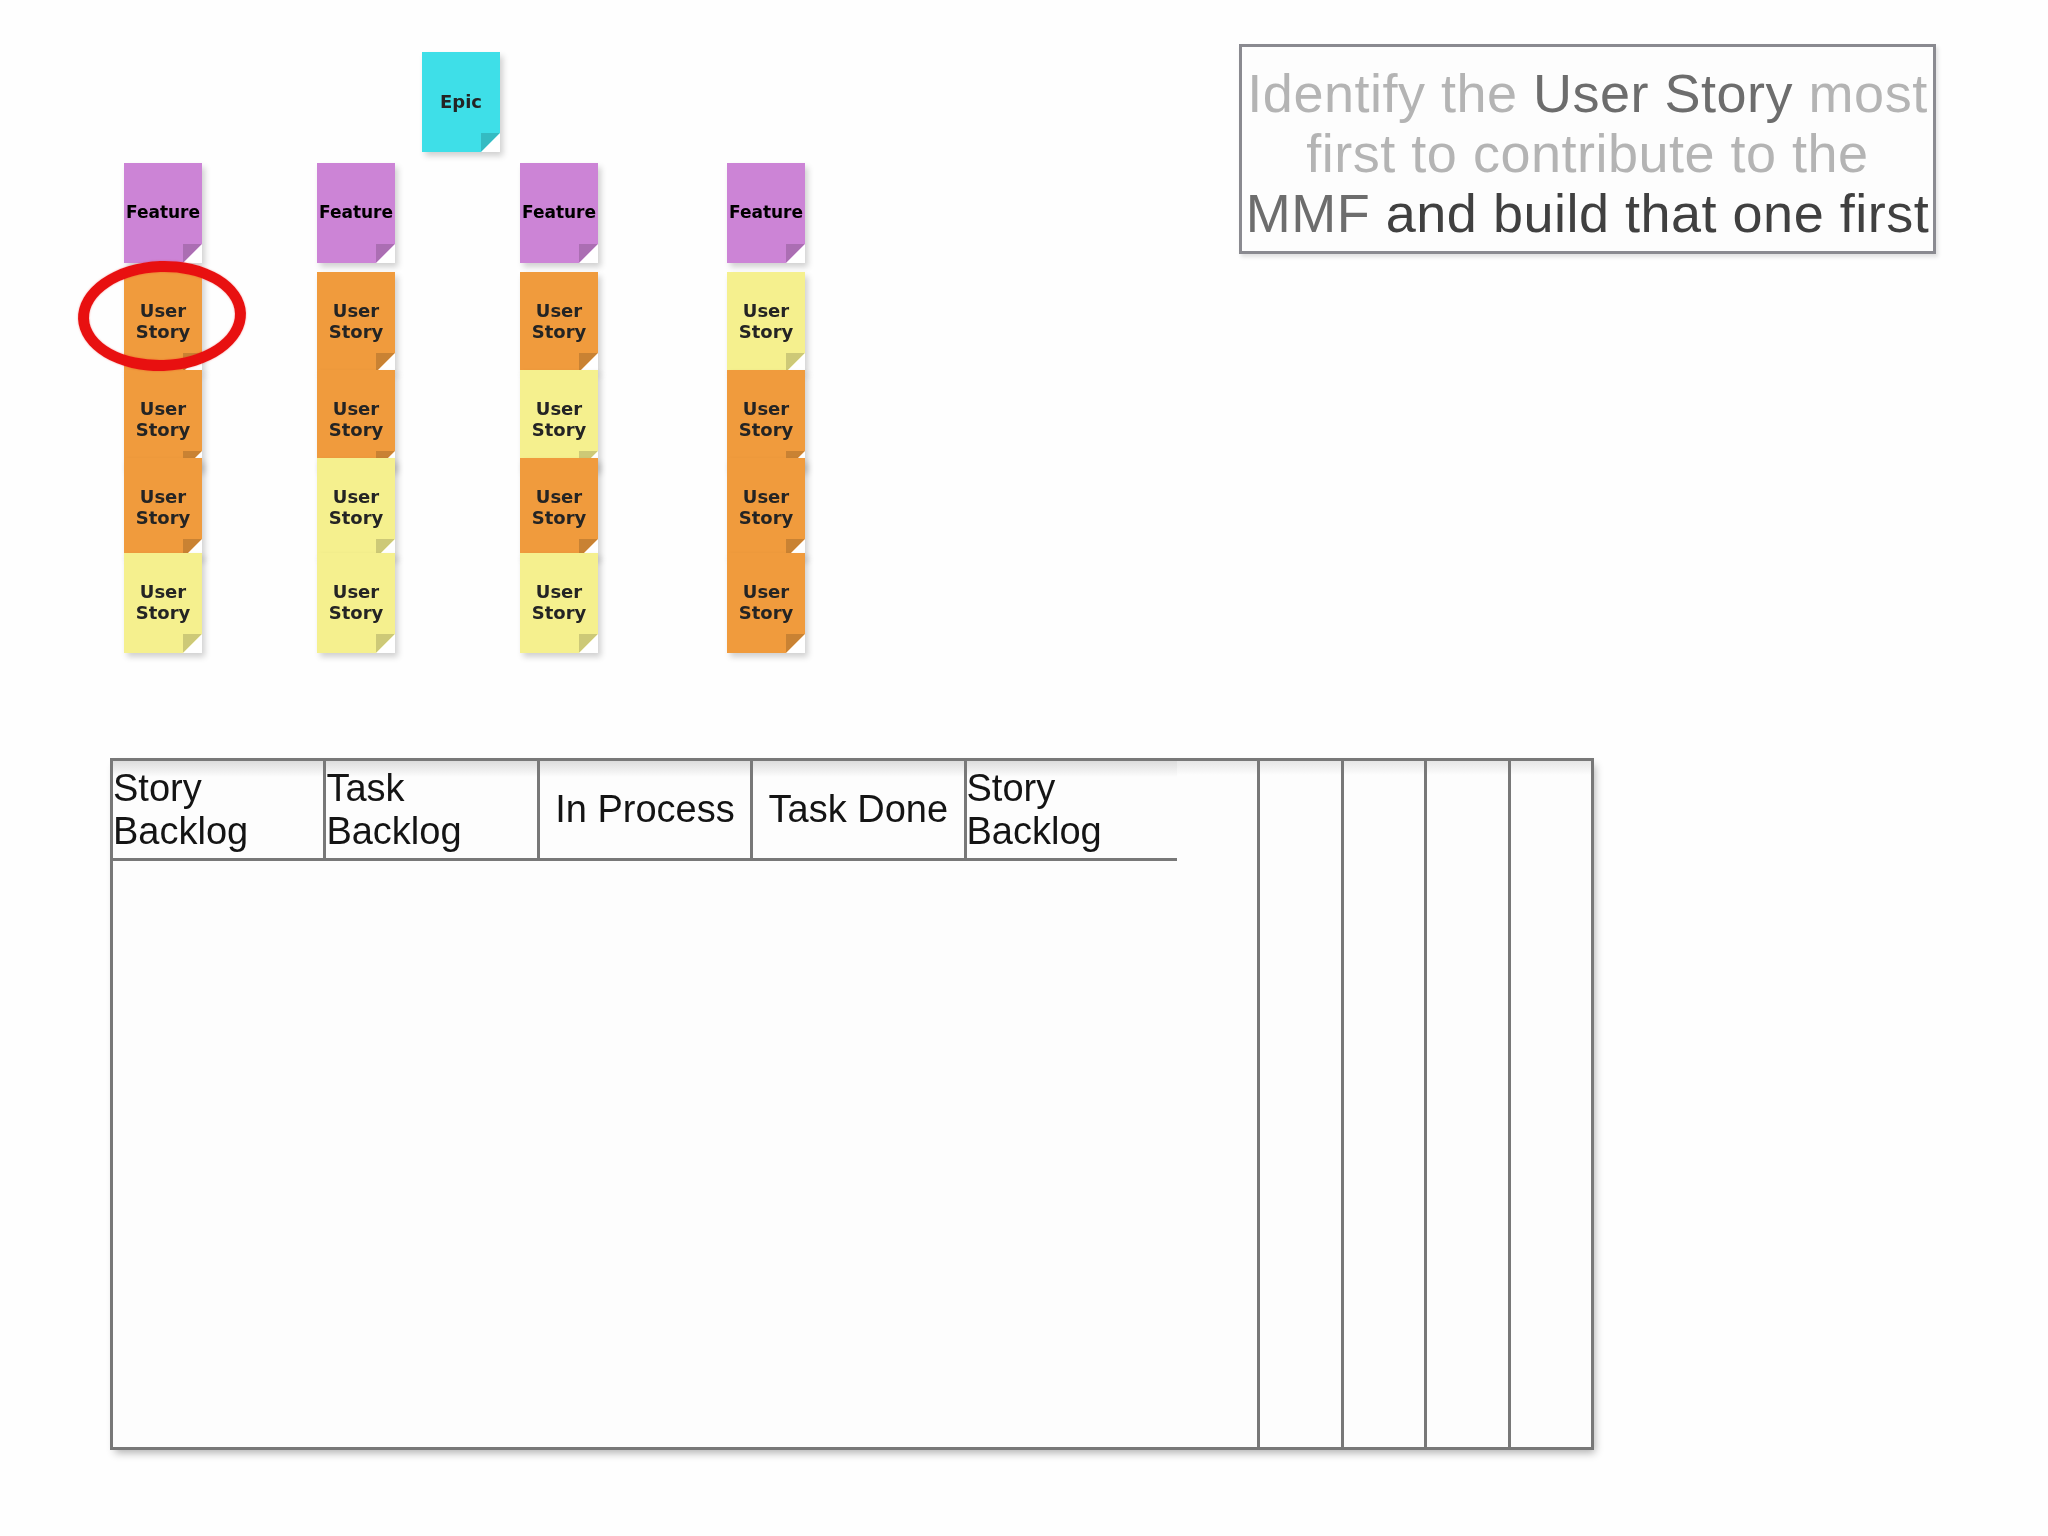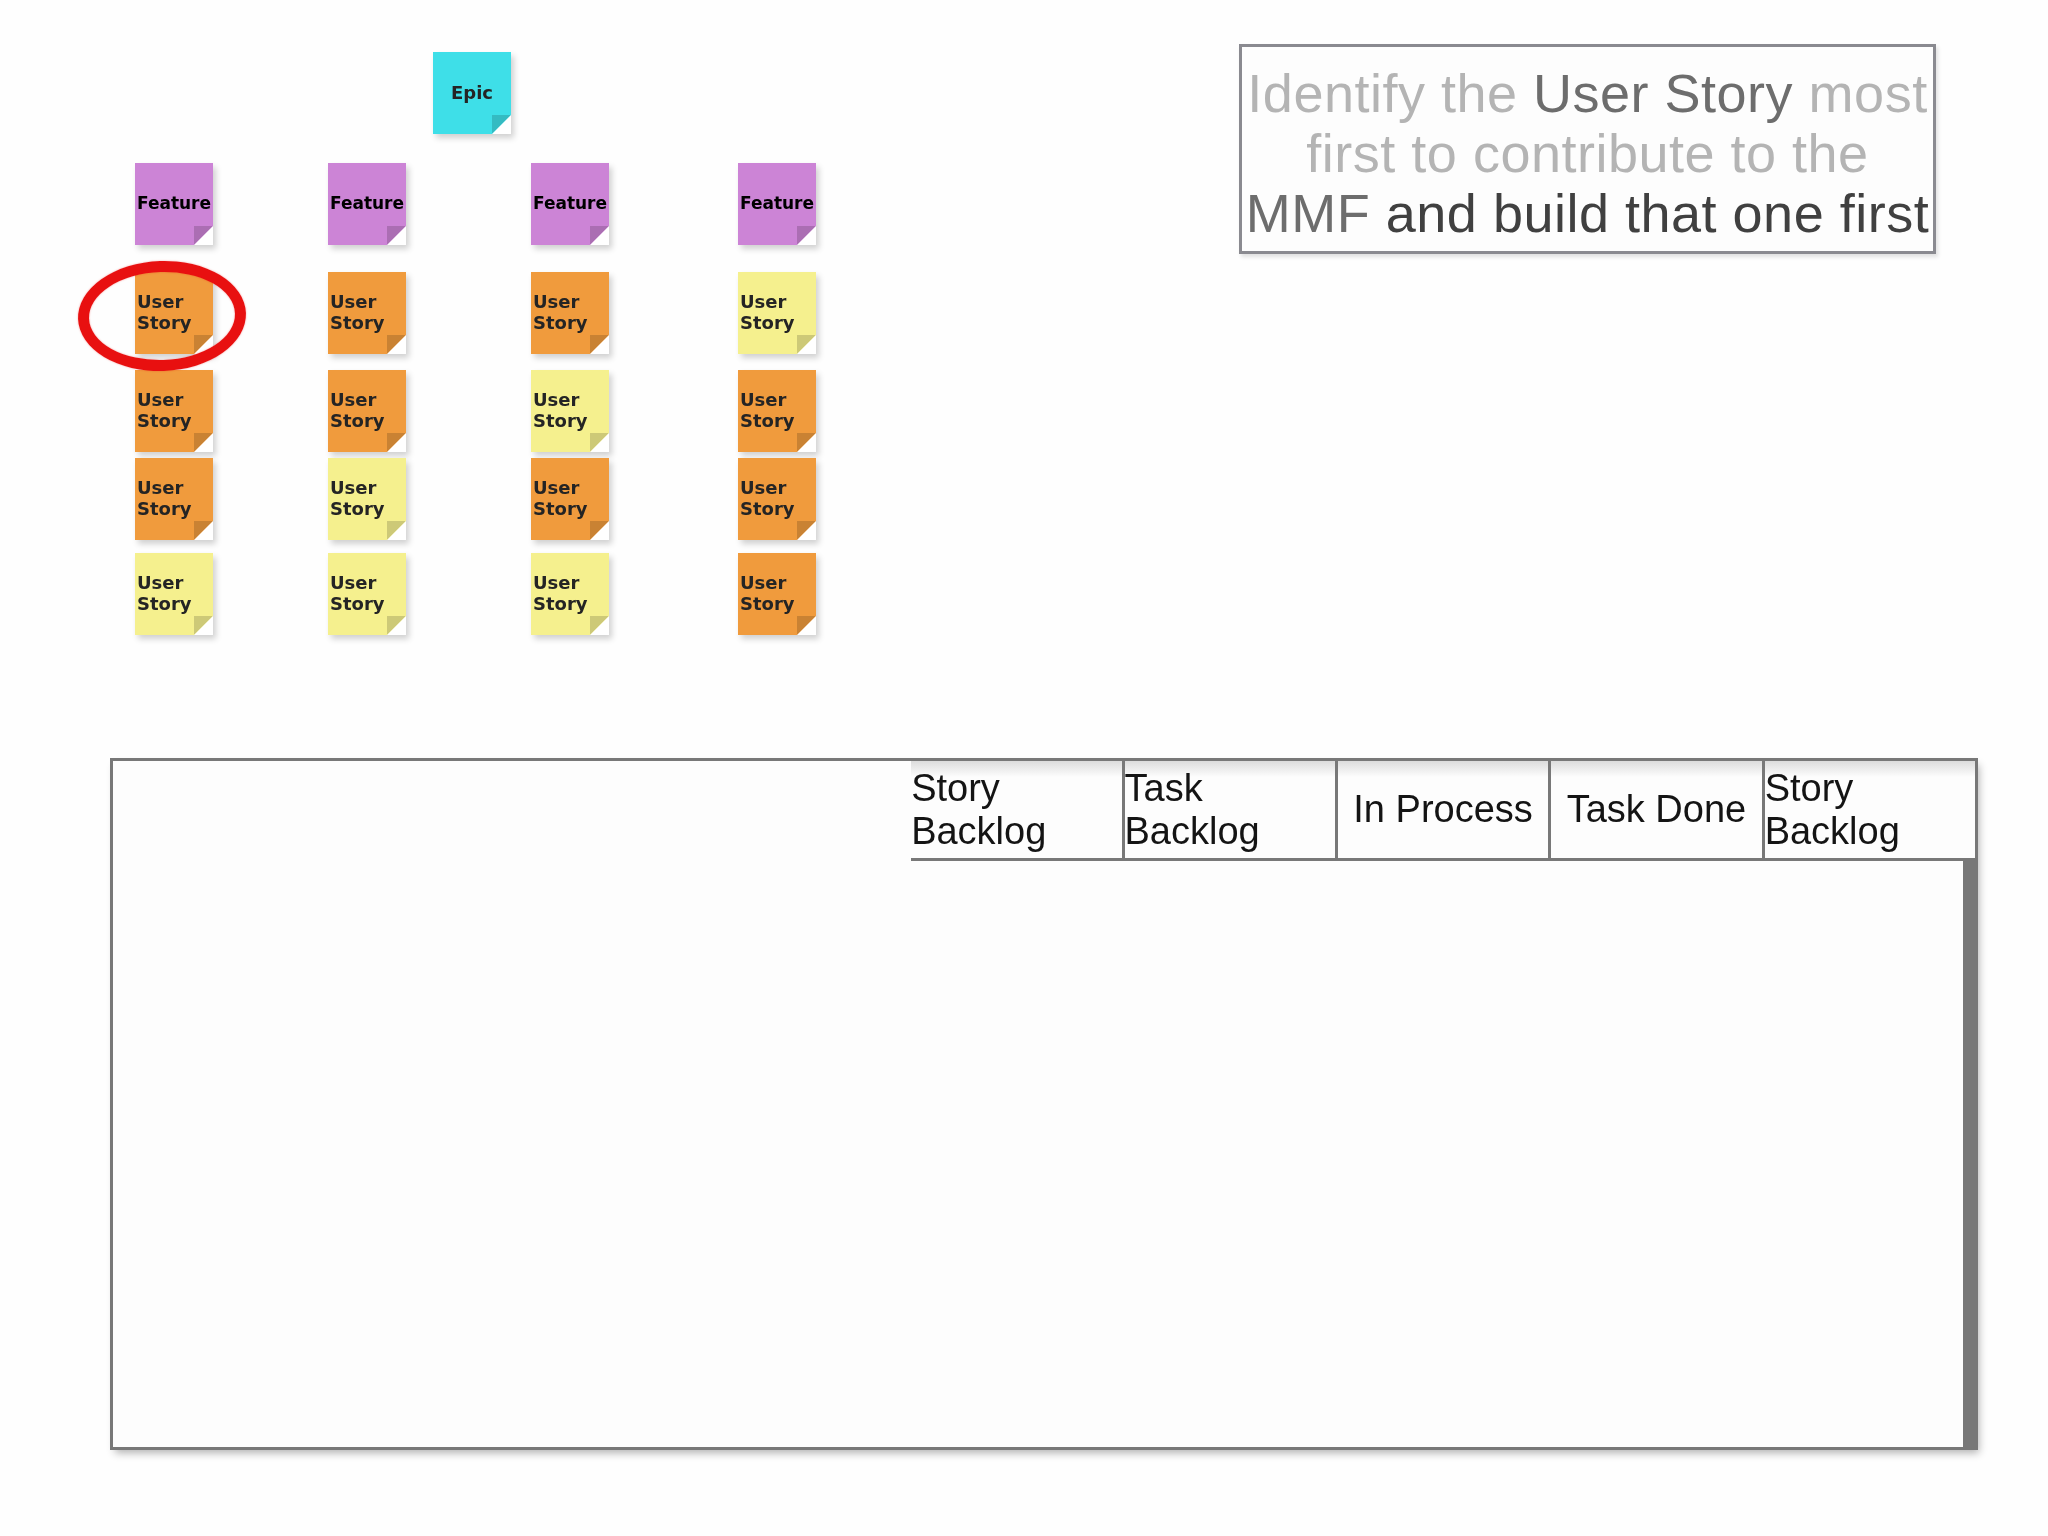--- a/index.html
+++ b/index.html
@@ -4,28 +4,27 @@
 <style>
   * { margin: 0; padding: 0; box-sizing: border-box; }
   html, body { width: 2048px; height: 1536px; background: #ffffff; overflow: hidden; }
   body { font-family: "Liberation Sans", sans-serif; position: relative; }
 
   .canvas { position: absolute; left: 0; top: 0; width: 2048px; height: 1536px; background: #fefefe; }
 
   
   .note {
     position: absolute;
-    width: 78px; height: 82px;
+    width: 78px; height: 100px;
     display: flex; align-items: center; justify-content: center;
-    text-align: left;
+    text-align: center;
     font-family: "DejaVu Sans", sans-serif;
     font-weight: bold;
     color: #242424;
     box-shadow: 3px 4px 6px rgba(0,0,0,0.18);
-    margin-left: 11px;
   }
   .note .lbl { line-height: 1.15; padding: 2px; }
   .note.fs-epic    { font-size: 18px; }
   .note.fs-feature { font-size: 17px; }
   .note.fs-story   { font-size: 18px; }
   .note::before { 
     content: ""; position: absolute; right: 0; bottom: 0;
     width: 0; height: 0;
     border-top: 19px solid rgba(0,0,0,0.16);
     border-right: 19px solid transparent;
@@ -61,26 +60,25 @@
     line-height: 60px;
     letter-spacing: 0.5px;
   }
   .callout .line { display: block; white-space: pre; }
   .callout .seg-light { color: #b4b4b4; }
   .callout .seg-em { color: #6d6d6d; }
 
   
   .kanban {
     position: absolute;
-    left: 110px; top: 758px; width: 1868px; height: 692px;
+    left: 110px; top: 758px; width: 1484px; height: 692px;
     border: 3px solid #787878;
     background: #fdfdfd;
-    display: flex; flex-direction: column;
+    display: flex; flex-direction: row;
     box-shadow: 3px 5px 8px -2px rgba(0,0,0,0.30);
-    align-items: flex-end;
   }
   .k-head {
     display: flex; height: 100px;
     border-bottom: 3px solid #787878;
     background: linear-gradient(180deg, #dcdcdc 0px, #fdfdfd 16px);
   }
   .k-head .cell {
     flex: 1 1 0;
     display: flex; align-items: center; justify-content: center;
     font-size: 38px; color: #141414;

